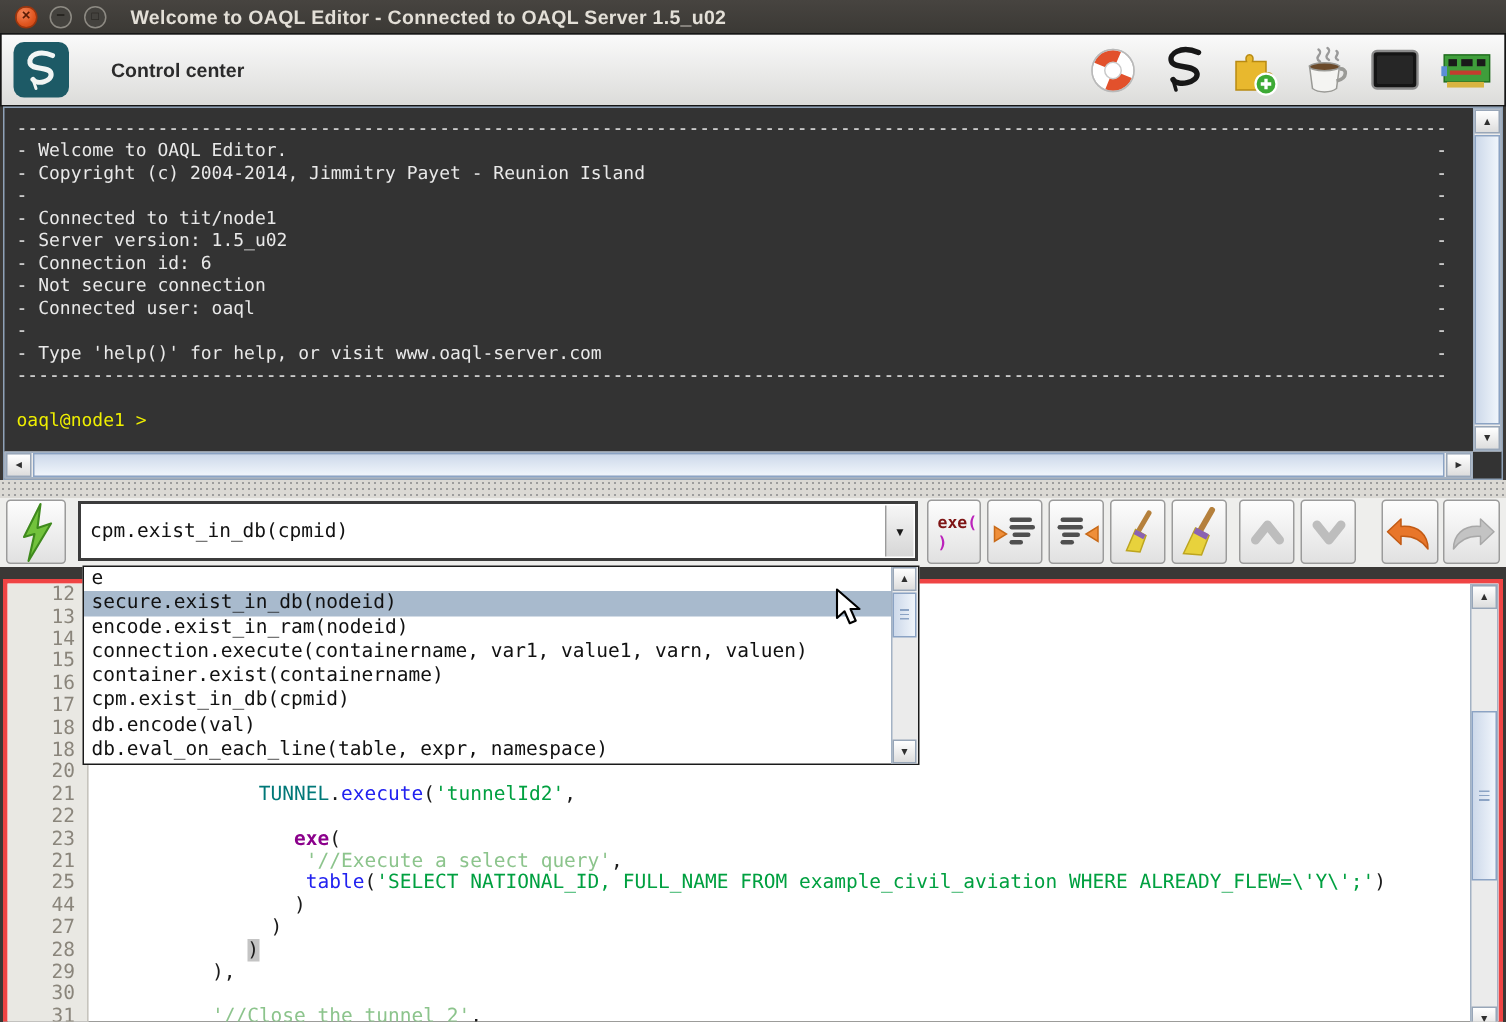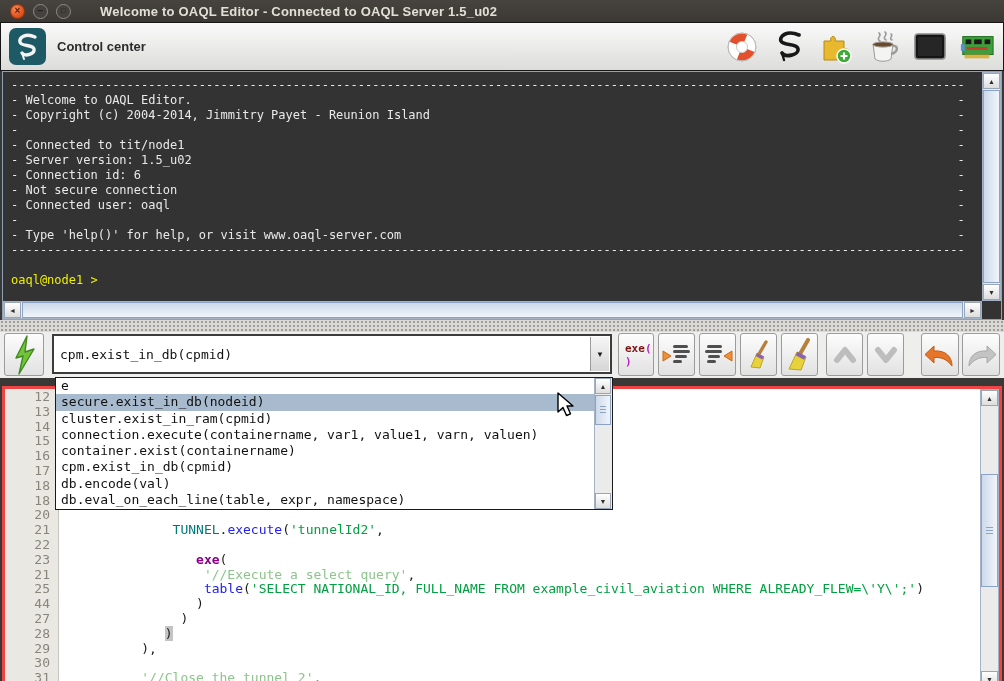--- a/index.html
+++ b/index.html
@@ -10,29 +10,29 @@
   
   .titlebar { position:absolute; left:0; top:0; width:1004px; height:22px;
               background:linear-gradient(#474440,#3b3935); display:flex; align-items:center; }
   .tb-btn { width:15px; height:15px; border-radius:50%; margin-left:8px;
             display:flex; align-items:center; justify-content:center;
             font-size:10px; font-weight:bold; line-height:1; }
   .tb-close { background:radial-gradient(circle at 35% 30%, #f4875a, #e0551f 60%, #c24312);
               border:1px solid #9c350d; color:#5a1d06; margin-left:10px; }
   .tb-min, .tb-max { background:#44423e; border:1px solid #8d8a83; color:#211f1b; }
   .tb-max { font-size:8px; }
-  .title { margin-left:29px; font-size:13px; font-weight:bold; color:#e3dfd7; letter-spacing:.2px; }
+  .title { margin-left:16px; font-size:13px; font-weight:bold; color:#e3dfd7; letter-spacing:.2px; }
 
   
   .toolbar { position:absolute; left:0; top:22px; width:1004px; height:49px;
              background:linear-gradient(#fafafa,#dcdcda); border:1px solid #161616;
              display:flex; align-items:center; padding:0 8px; }
   .logo { width:37px; height:37px; border-radius:7px; background:#1d5a66;
           display:flex; align-items:center; justify-content:center; }
-  .toolbar-label { margin-left:11px; font-size:13px; font-weight:bold; color:#2b2b2b; }
+  .toolbar-label { margin-left:28px; font-size:13px; font-weight:bold; color:#2b2b2b; }
   .tb-spacer { flex:1; }
   .tb-icon { width:36px; height:38px; margin-left:11px; display:flex; align-items:center;
              justify-content:center; }
 
   
   .terminal { position:absolute; left:2px; top:71px; width:1000px; height:249px;
               background:#333333; border:1px solid #8fa2b8; }
   .term-text { position:absolute; left:0; top:0; width:978px; height:229px; overflow:hidden;
                padding:6px 8px; font-family:"DejaVu Sans Mono", monospace; font-size:12px;
                line-height:15px; color:#e9e9e9; white-space:pre; }
@@ -296,21 +296,21 @@
           <div class="grip"></div>
         </div>
       <div class="sb-btn" style="left:0;bottom:0;">▼</div>
     </div>
   </div>
 
   <div class="dropdown">
     <div class="dd-items">
         <div class="dd-item">e</div>
         <div class="dd-item sel">secure.exist_in_db(nodeid)</div>
-        <div class="dd-item">cluster.exist_in_ram(cpmid)</div>
+        <div class="dd-item">encode.exist_in_ram(nodeid)</div>
         <div class="dd-item">connection.execute(containername, var1, value1, varn, valuen)</div>
         <div class="dd-item">container.exist(containername)</div>
         <div class="dd-item">cpm.exist_in_db(cpmid)</div>
         <div class="dd-item">db.encode(val)</div>
         <div class="dd-item">db.eval_on_each_line(table, expr, namespace)</div>
       </div>
     <div class="dd-sb">
       <div class="sb-btn" style="left:0;top:0;width:16px;">▲</div>
       <div class="sb-thumb" style="left:0;top:17px;width:16px;height:30px;">
           <div class="grip"></div>

